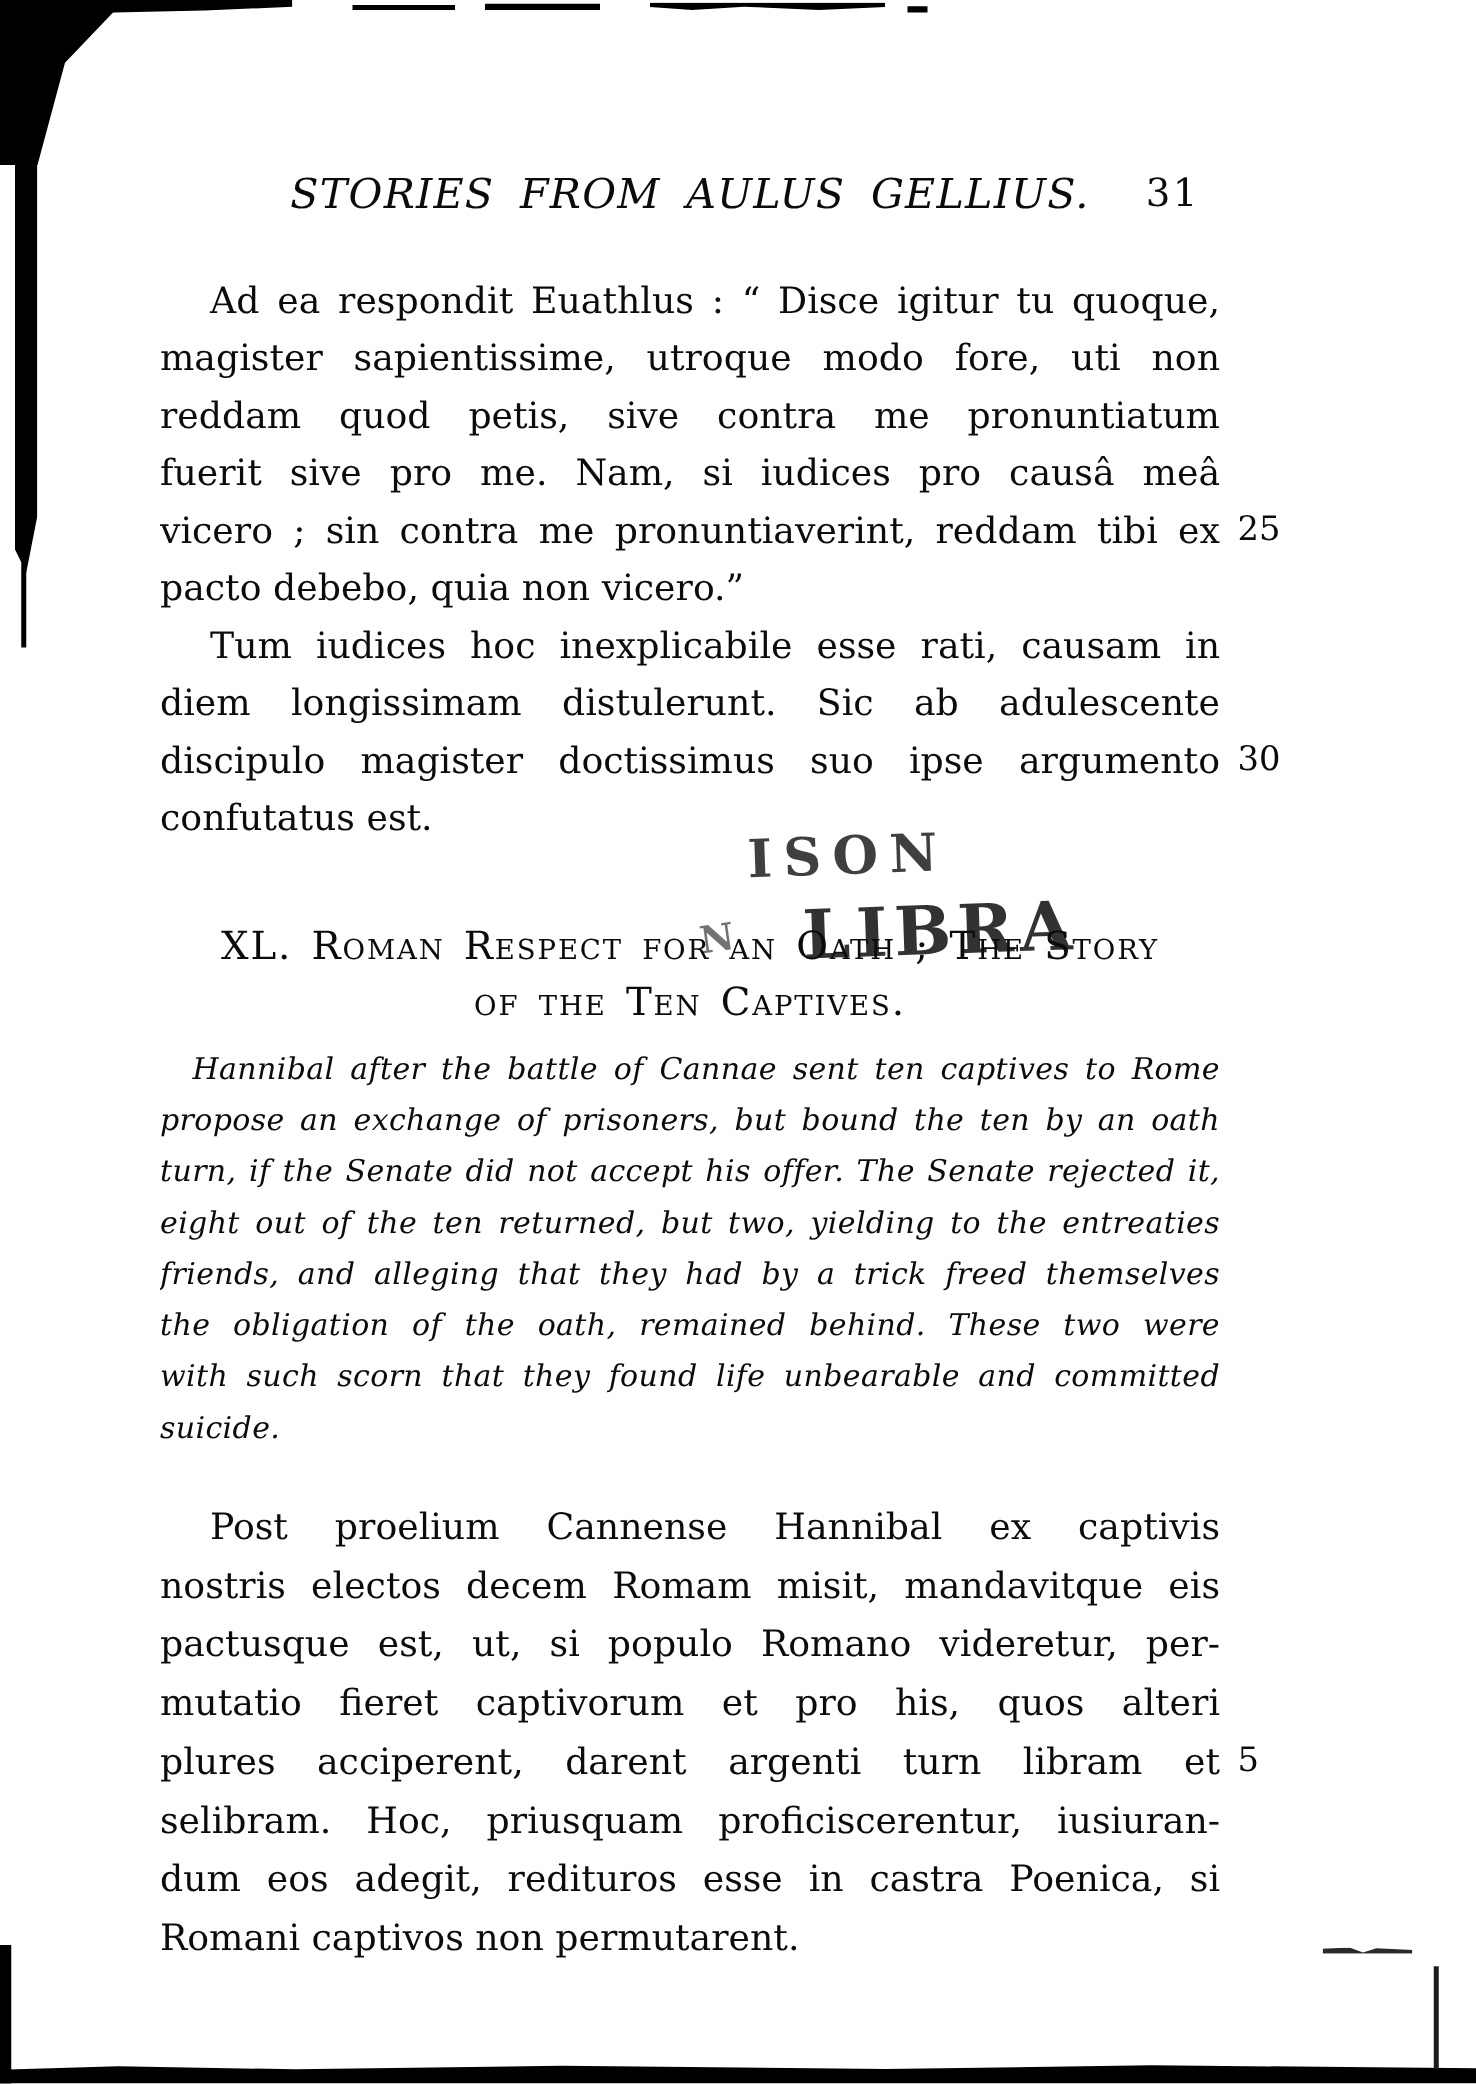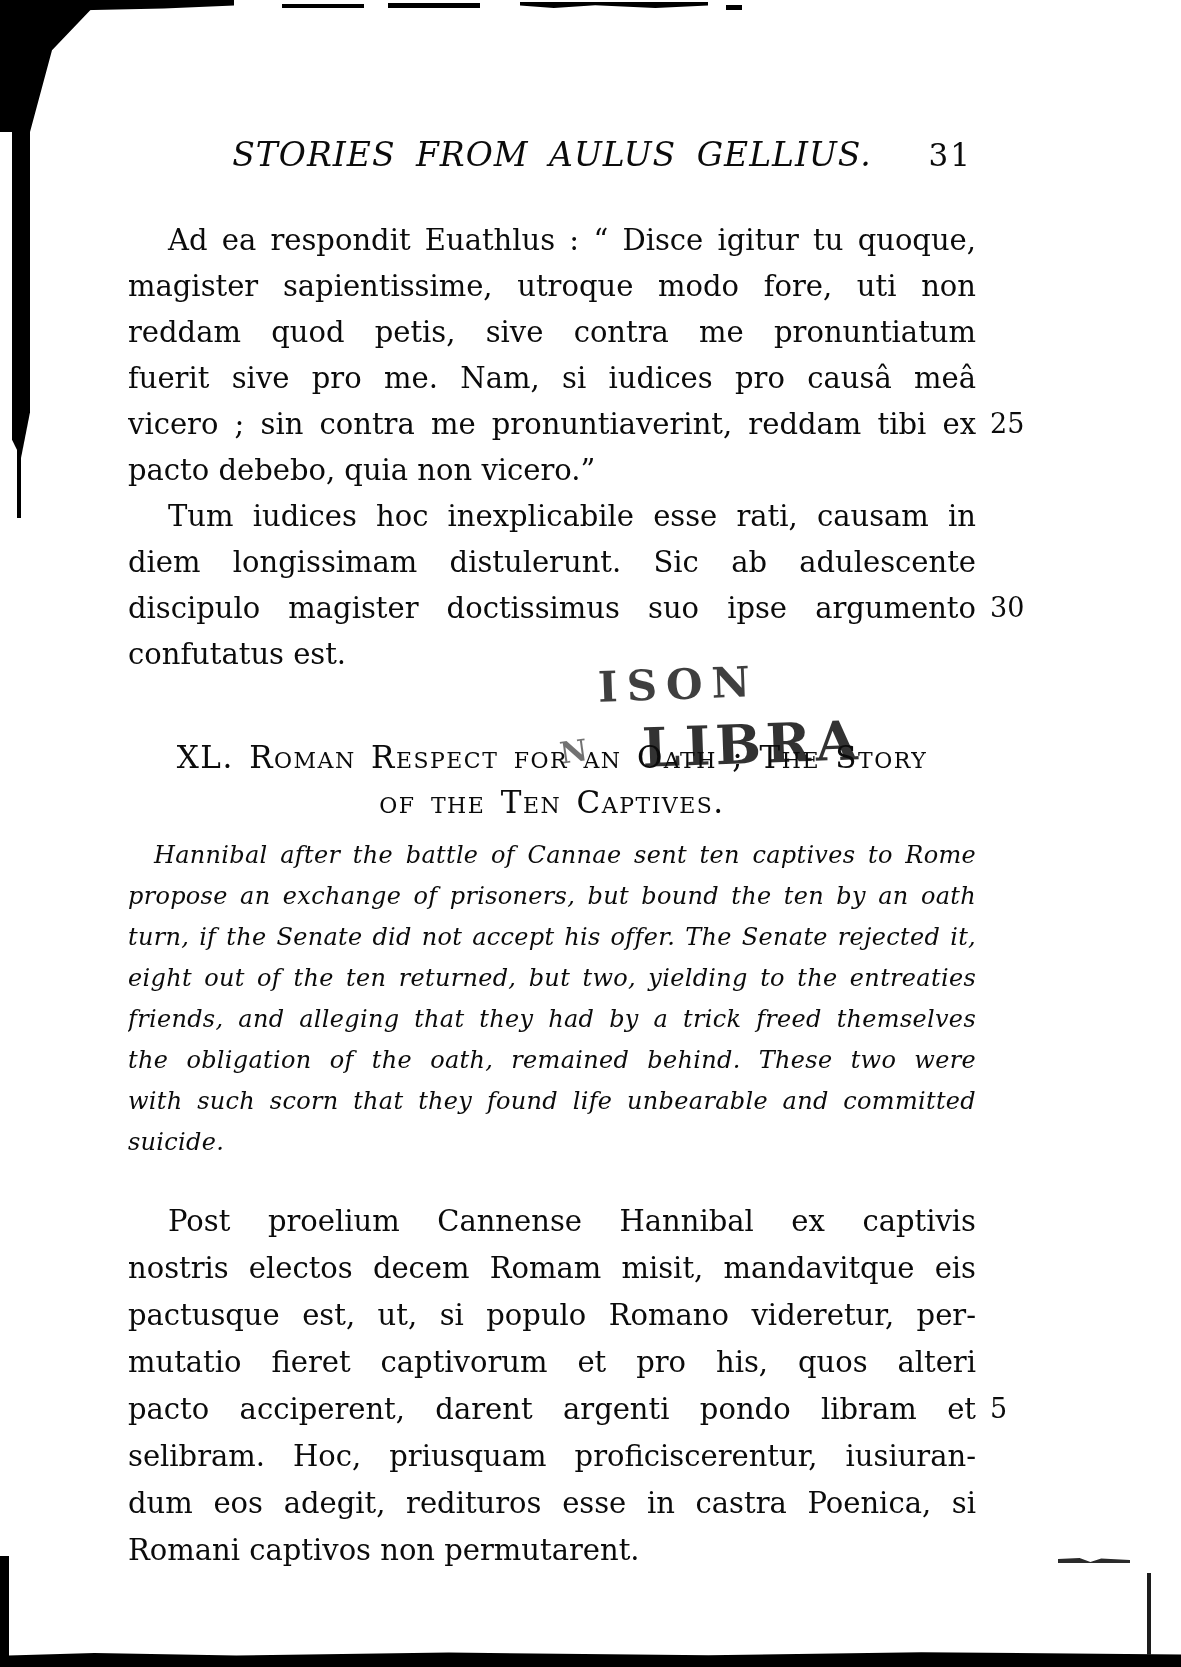--- a/index.html
+++ b/index.html
@@ -33,21 +33,21 @@
     clip-path:polygon(0 20%,30% 0,45% 80%,60% 10%,100% 40%,100% 100%,0 100%);}
 
   
   .content{position:absolute;left:128px;top:135px;width:848px;}
 
   .running-head{position:relative;height:50px;}
   .rh-title{
     display:block;text-align:center;
     font-style:italic;font-size:33px;letter-spacing:1px;word-spacing:9px;
   }
-  .rh-num{position:absolute;right:4px;top:2px;font-size:31px;letter-spacing:2px;}
+  .rh-num{position:absolute;right:16px;top:2px;font-size:31px;letter-spacing:2px;}
 
   .para{position:relative;margin:0;}
   .p1{margin-top:32px;}
   .p3{margin-top:35px;}
   .jline{
     text-align:justify;
     overflow:hidden;
   }
   .body-line{font-size:29px;height:46px;line-height:46px;}
   .p3 .body-line{height:47px;line-height:47px;}
@@ -136,21 +136,21 @@
       <div class="jline sum-line">the obligation of the oath, remained behind.   These two were treated</div>
       <div class="jline sum-line">with such scorn that they found life unbearable and committed</div>
       <div class="jline sum-line last">suicide.</div>
     </div>
 
     <div class="para p3">
       <div class="jline body-line indent">Post proelium Cannense Hannibal ex captivis</div>
       <div class="jline body-line">nostris electos decem Romam misit, mandavitque eis</div>
       <div class="jline body-line">pactusque est, ut, si populo Romano videretur, per-</div>
       <div class="jline body-line">mutatio fieret captivorum et pro his, quos alteri</div>
-      <div class="jline body-line">pacto acciperent, darent argenti pondo libram et</div>
+      <div class="jline body-line">plures acciperent, darent argenti turn libram et</div>
       <div class="jline body-line">selibram.  Hoc, priusquam proficiscerentur, iusiuran-</div>
       <div class="jline body-line">dum eos adegit, redituros esse in castra Poenica, si</div>
       <div class="jline body-line last">Romani captivos non permutarent.</div>
       <span class="margin-num" style="top:188px;">5</span>
     </div>
 
   </div>
 </div>
 
 </body></html>

